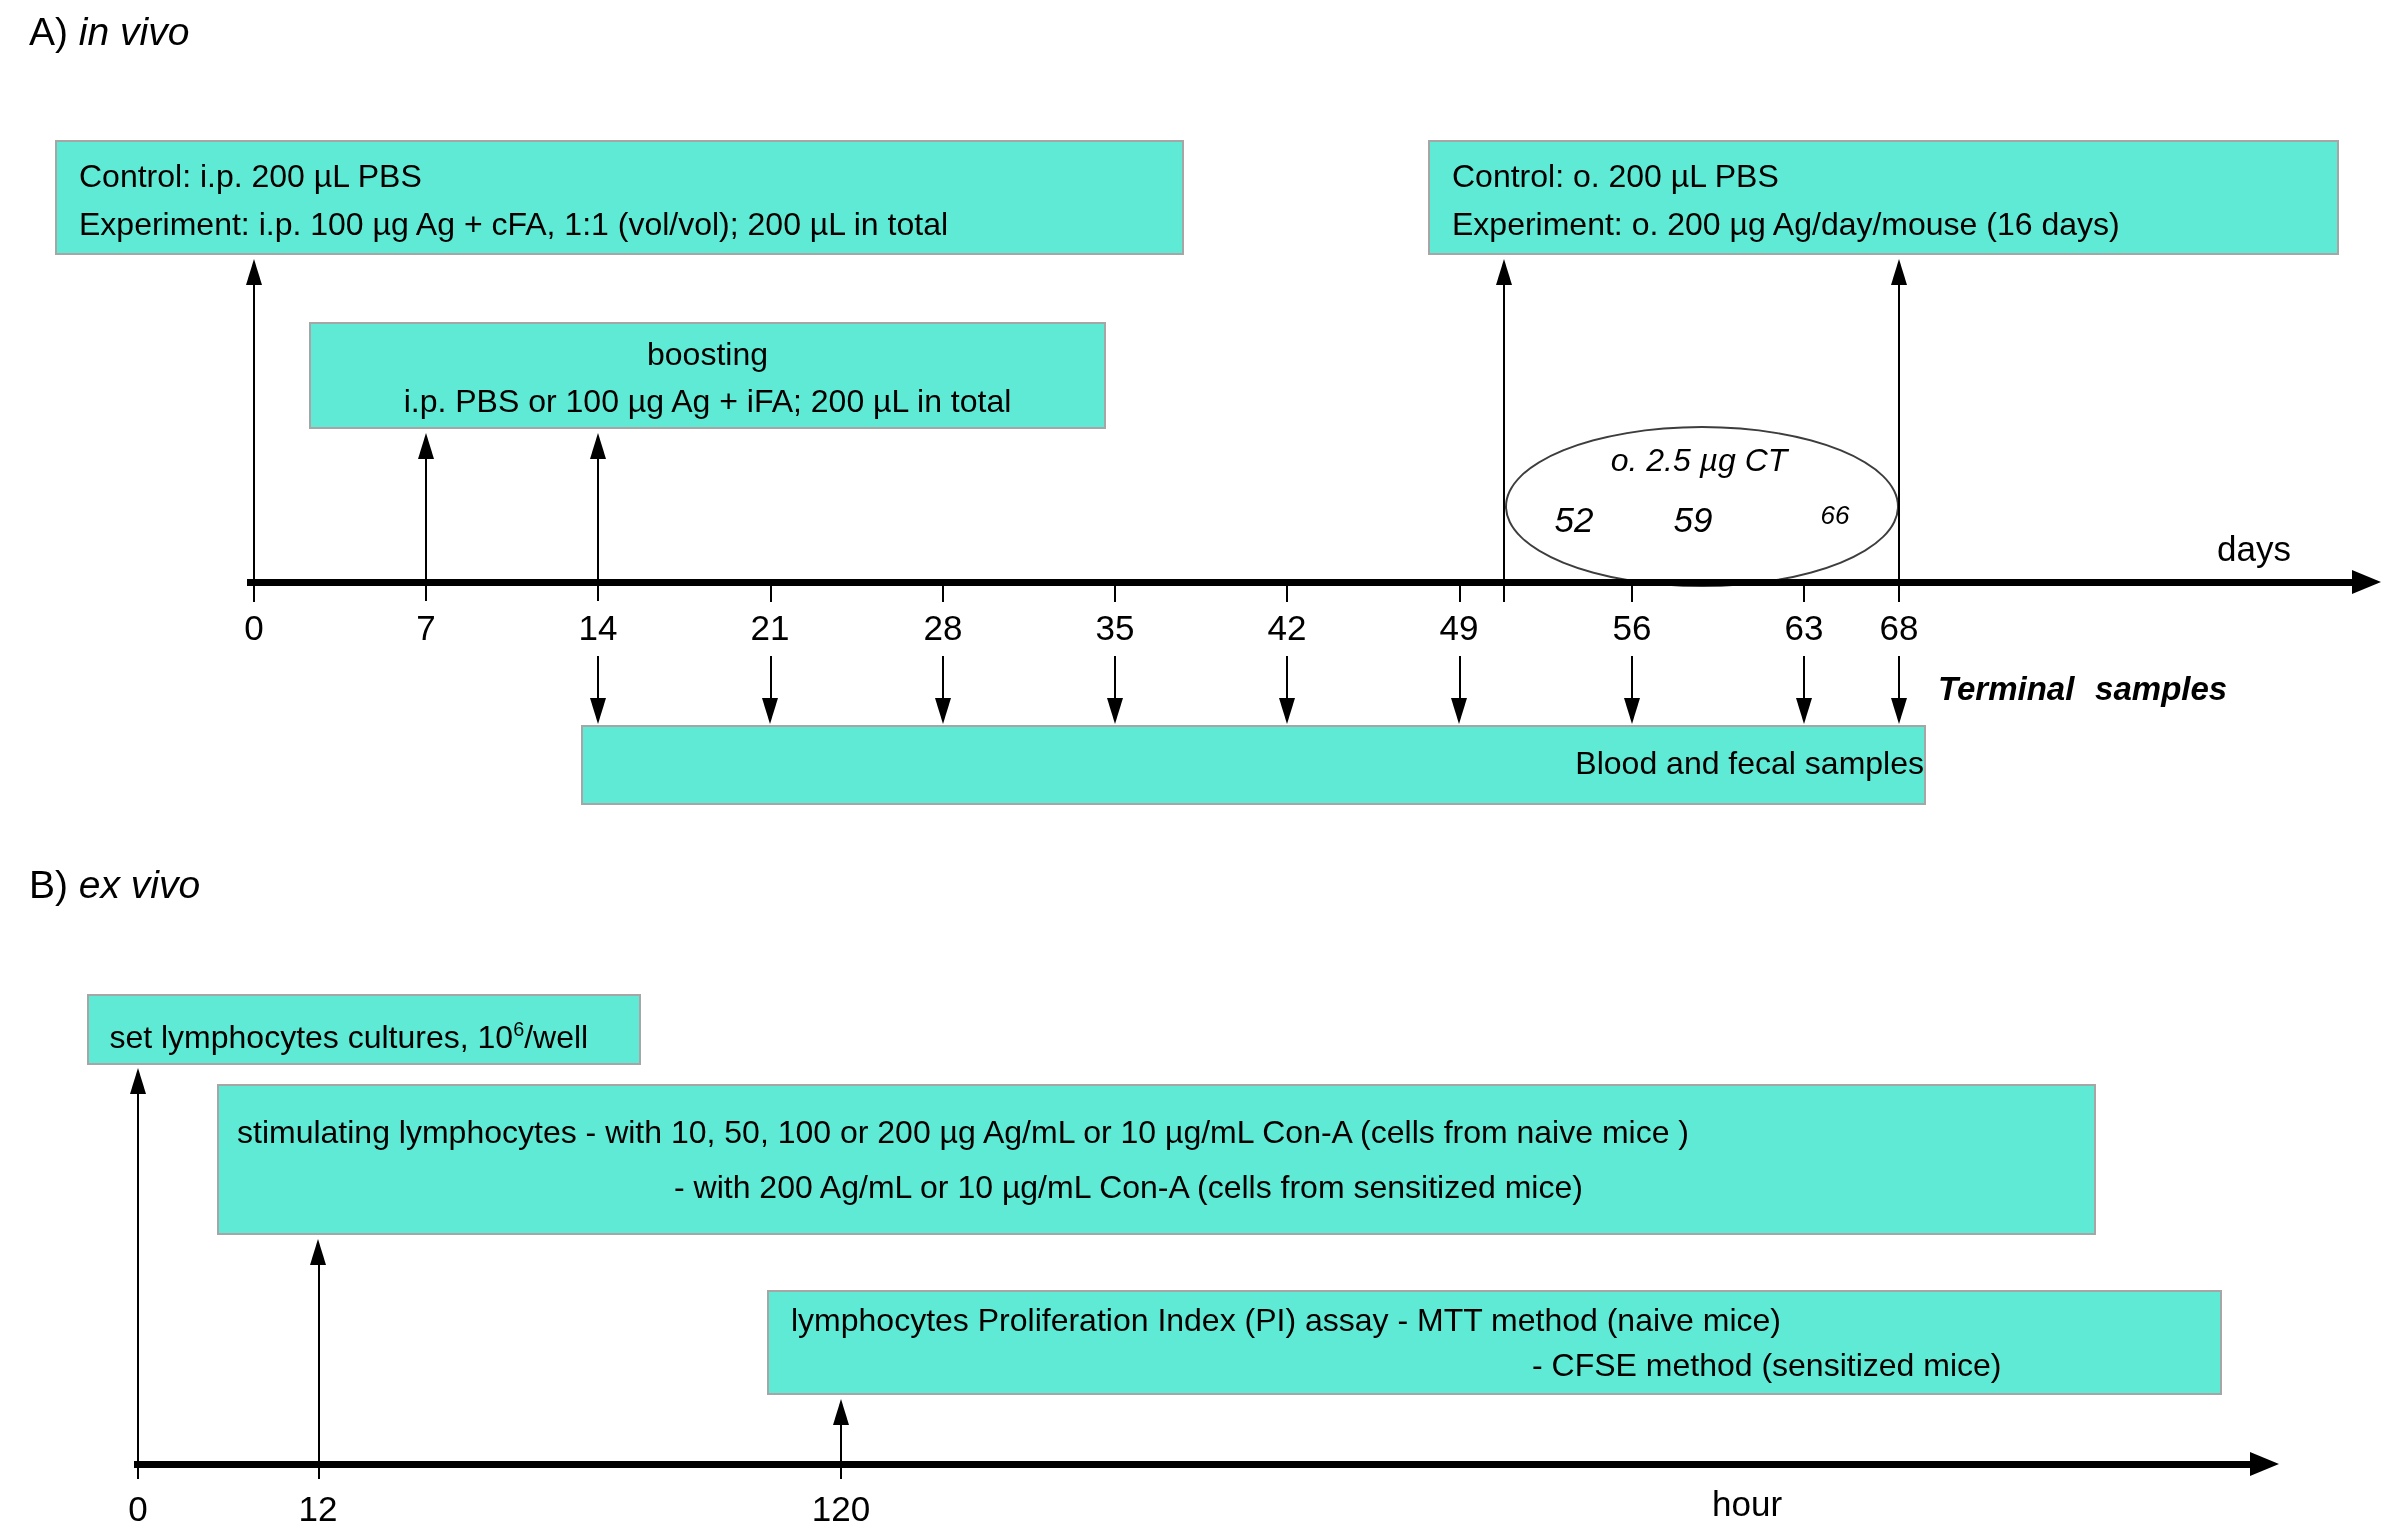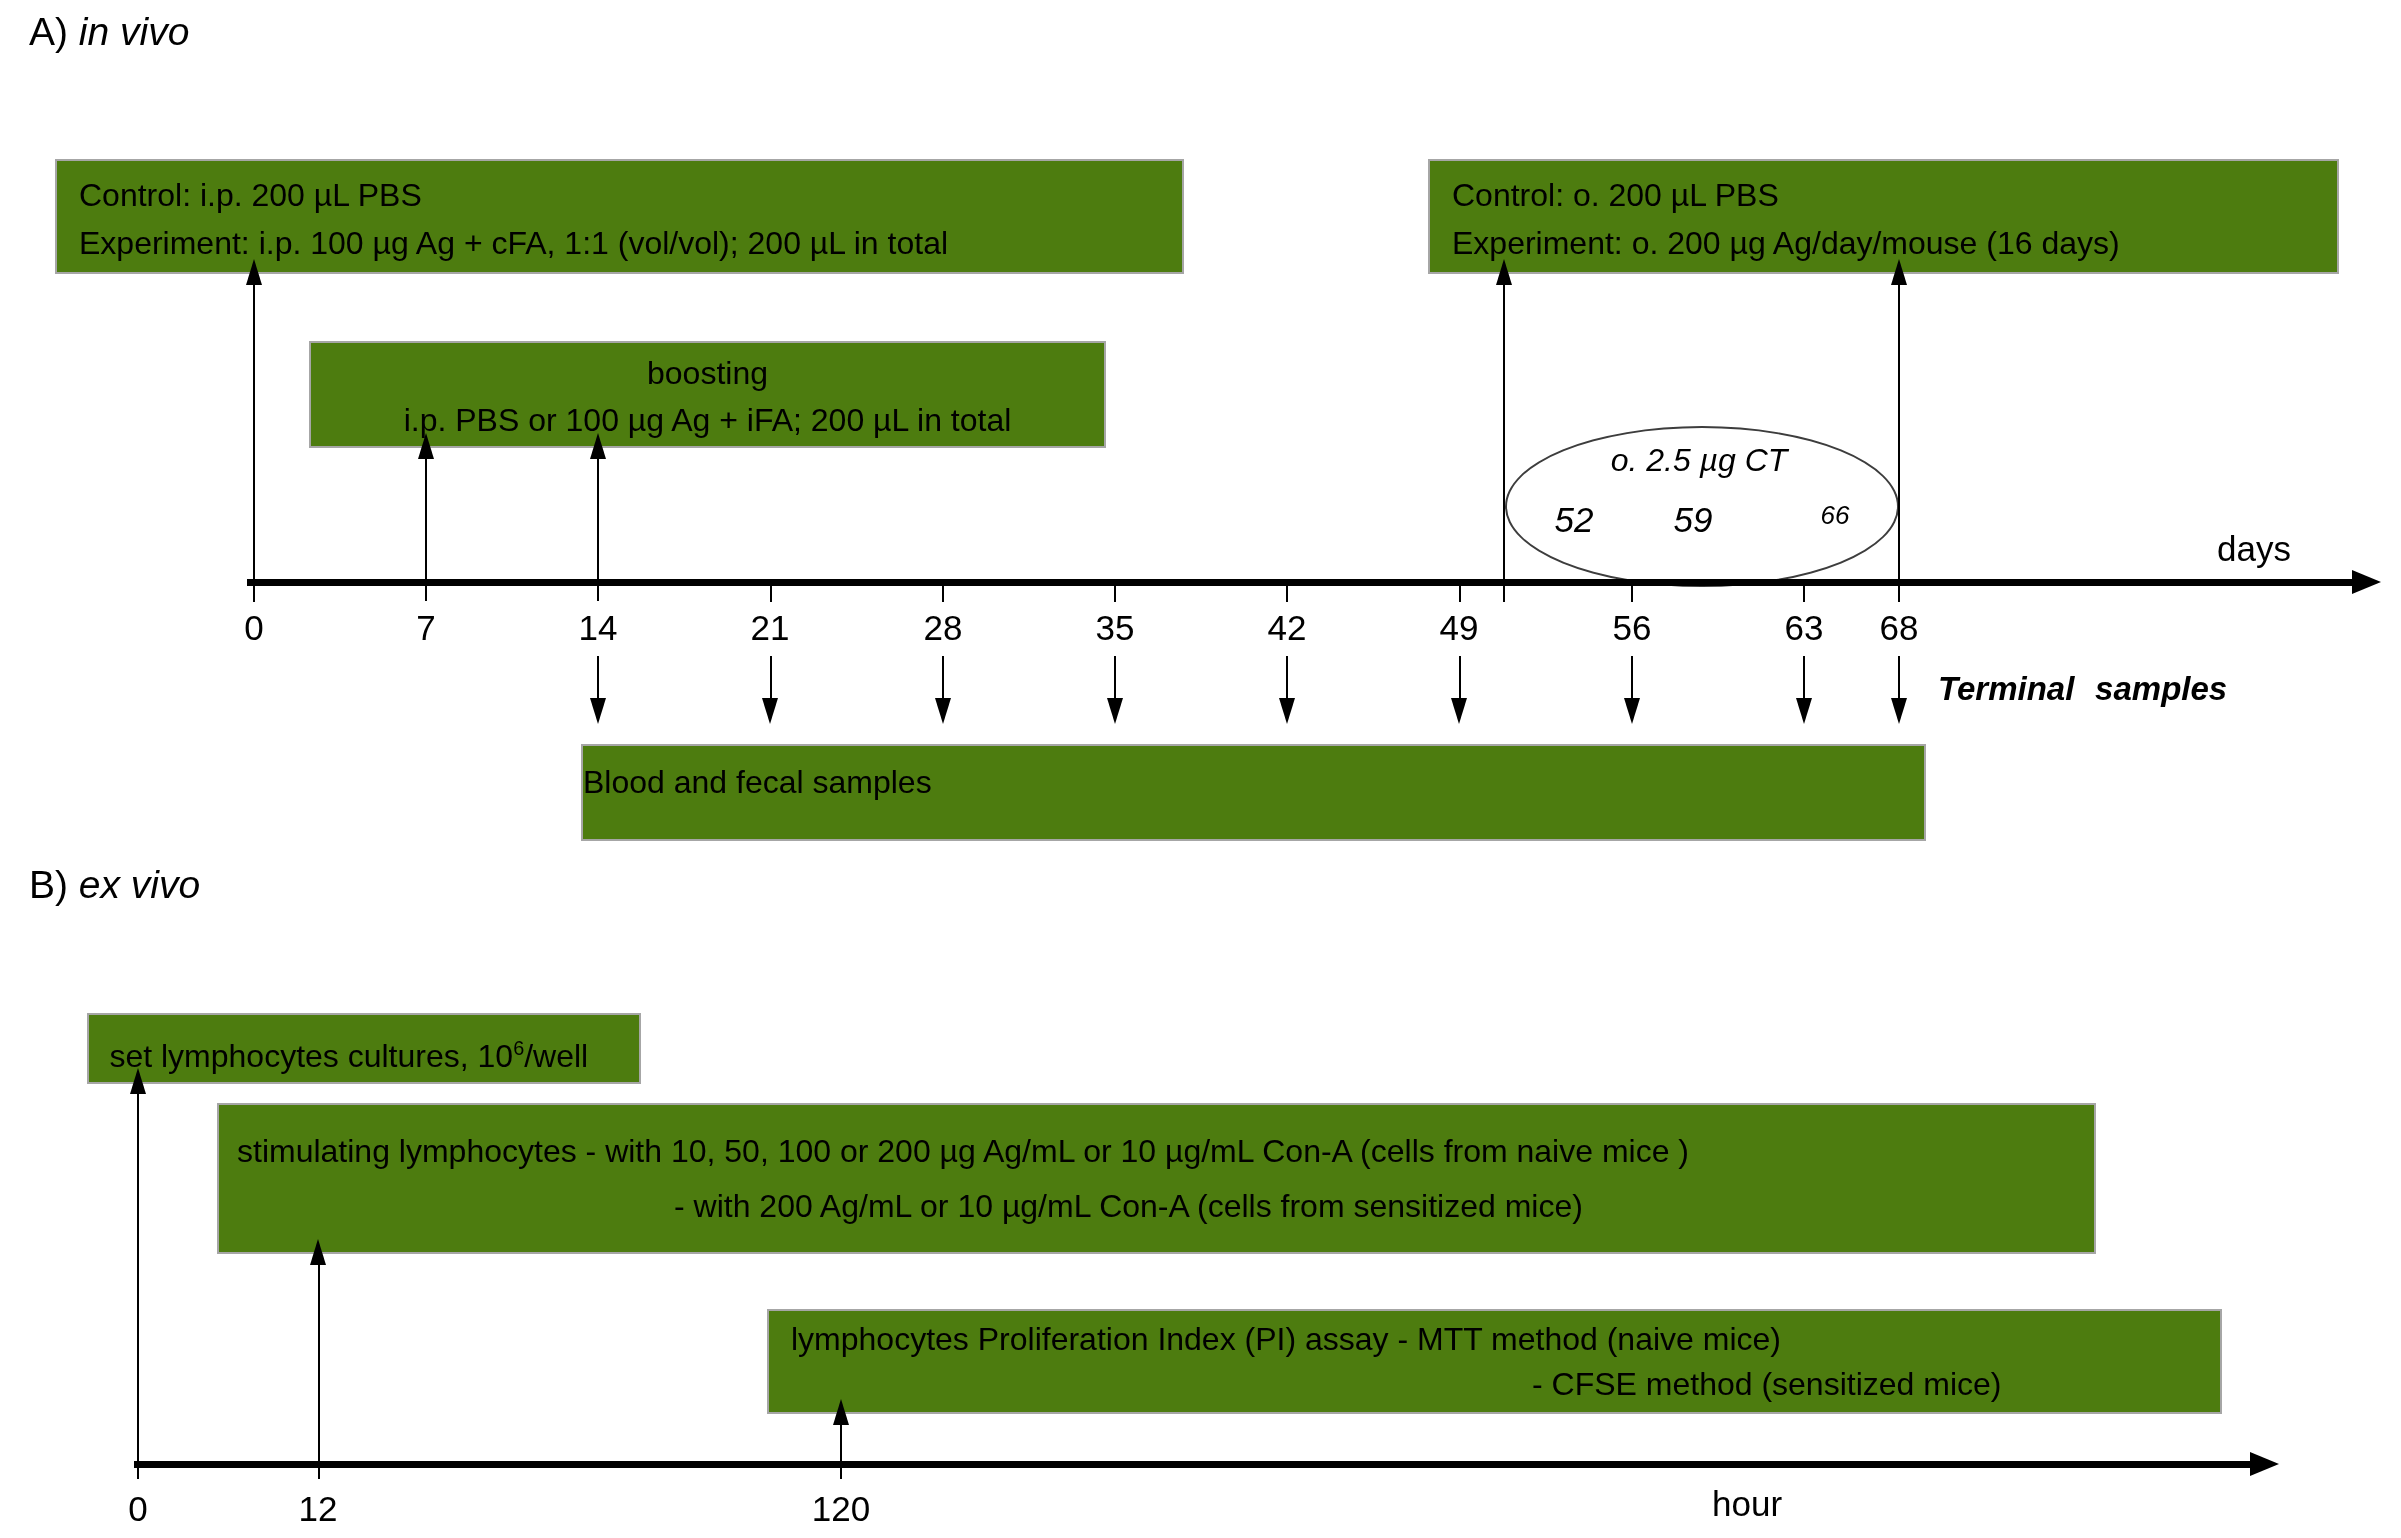--- a/index.html
+++ b/index.html
@@ -10,25 +10,24 @@
     font-family:"Liberation Sans", sans-serif;
     color:#000;
     overflow:hidden;
   }
   .abs{position:absolute;}
   .panel-title{font-size:39px;white-space:nowrap;}
   .panel-title .it{font-style:italic;margin-top:24px;}
   .tbox{
     position:absolute;
     border:2.2px solid #a6a6a6;
-    background:#4d7c0f;
+    background:#5eead4;
     box-sizing:border-box;
     font-size:32px;
     white-space:nowrap;
-    margin-top:19px;
   }
   .tbox .bl{display:block;}
   .vline{position:absolute;width:2.2px;background:#000;}
   .axis{position:absolute;height:7.3px;background:#000;}
   .ah-right{position:absolute;width:0;height:0;
     border-top:12.4px solid transparent;border-bottom:12.4px solid transparent;
     border-left:29px solid #000;}
   .ah-up{position:absolute;width:0;height:0;
     border-left:8.7px solid transparent;border-right:8.7px solid transparent;
     border-bottom:26px solid #000;transform:translateX(-50%);}
@@ -124,21 +123,21 @@
   <div class="ah-down" style="left:1287px;top:698px;"></div>
   <div class="vline" style="left:1459px;top:656px;height:45px;"></div>
   <div class="ah-down" style="left:1459px;top:698px;"></div>
   <div class="vline" style="left:1631px;top:656px;height:45px;"></div>
   <div class="ah-down" style="left:1632px;top:698px;"></div>
   <div class="vline" style="left:1803px;top:656px;height:45px;"></div>
   <div class="ah-down" style="left:1804px;top:698px;"></div>
   <div class="vline" style="left:1898px;top:656px;height:45px;"></div>
   <div class="ah-down" style="left:1899px;top:698px;"></div>
 
-  <div class="tbox" style="left:581px;top:725px;width:1345px;height:97px;line-height:73px;text-align:left;">
+  <div class="tbox" style="left:581px;top:725px;width:1345px;height:80px;line-height:73px;text-align:right;">
     <span>Blood and fecal samples</span>
   </div>
 
   <div class="terminal" style="left:1938px;top:670px;">Terminal samples</div>
 
   <div class="abs panel-title" style="left:29px;top:863px;">
     <span>B)</span>
     <span class="it">ex vivo</span>
   </div>
 

